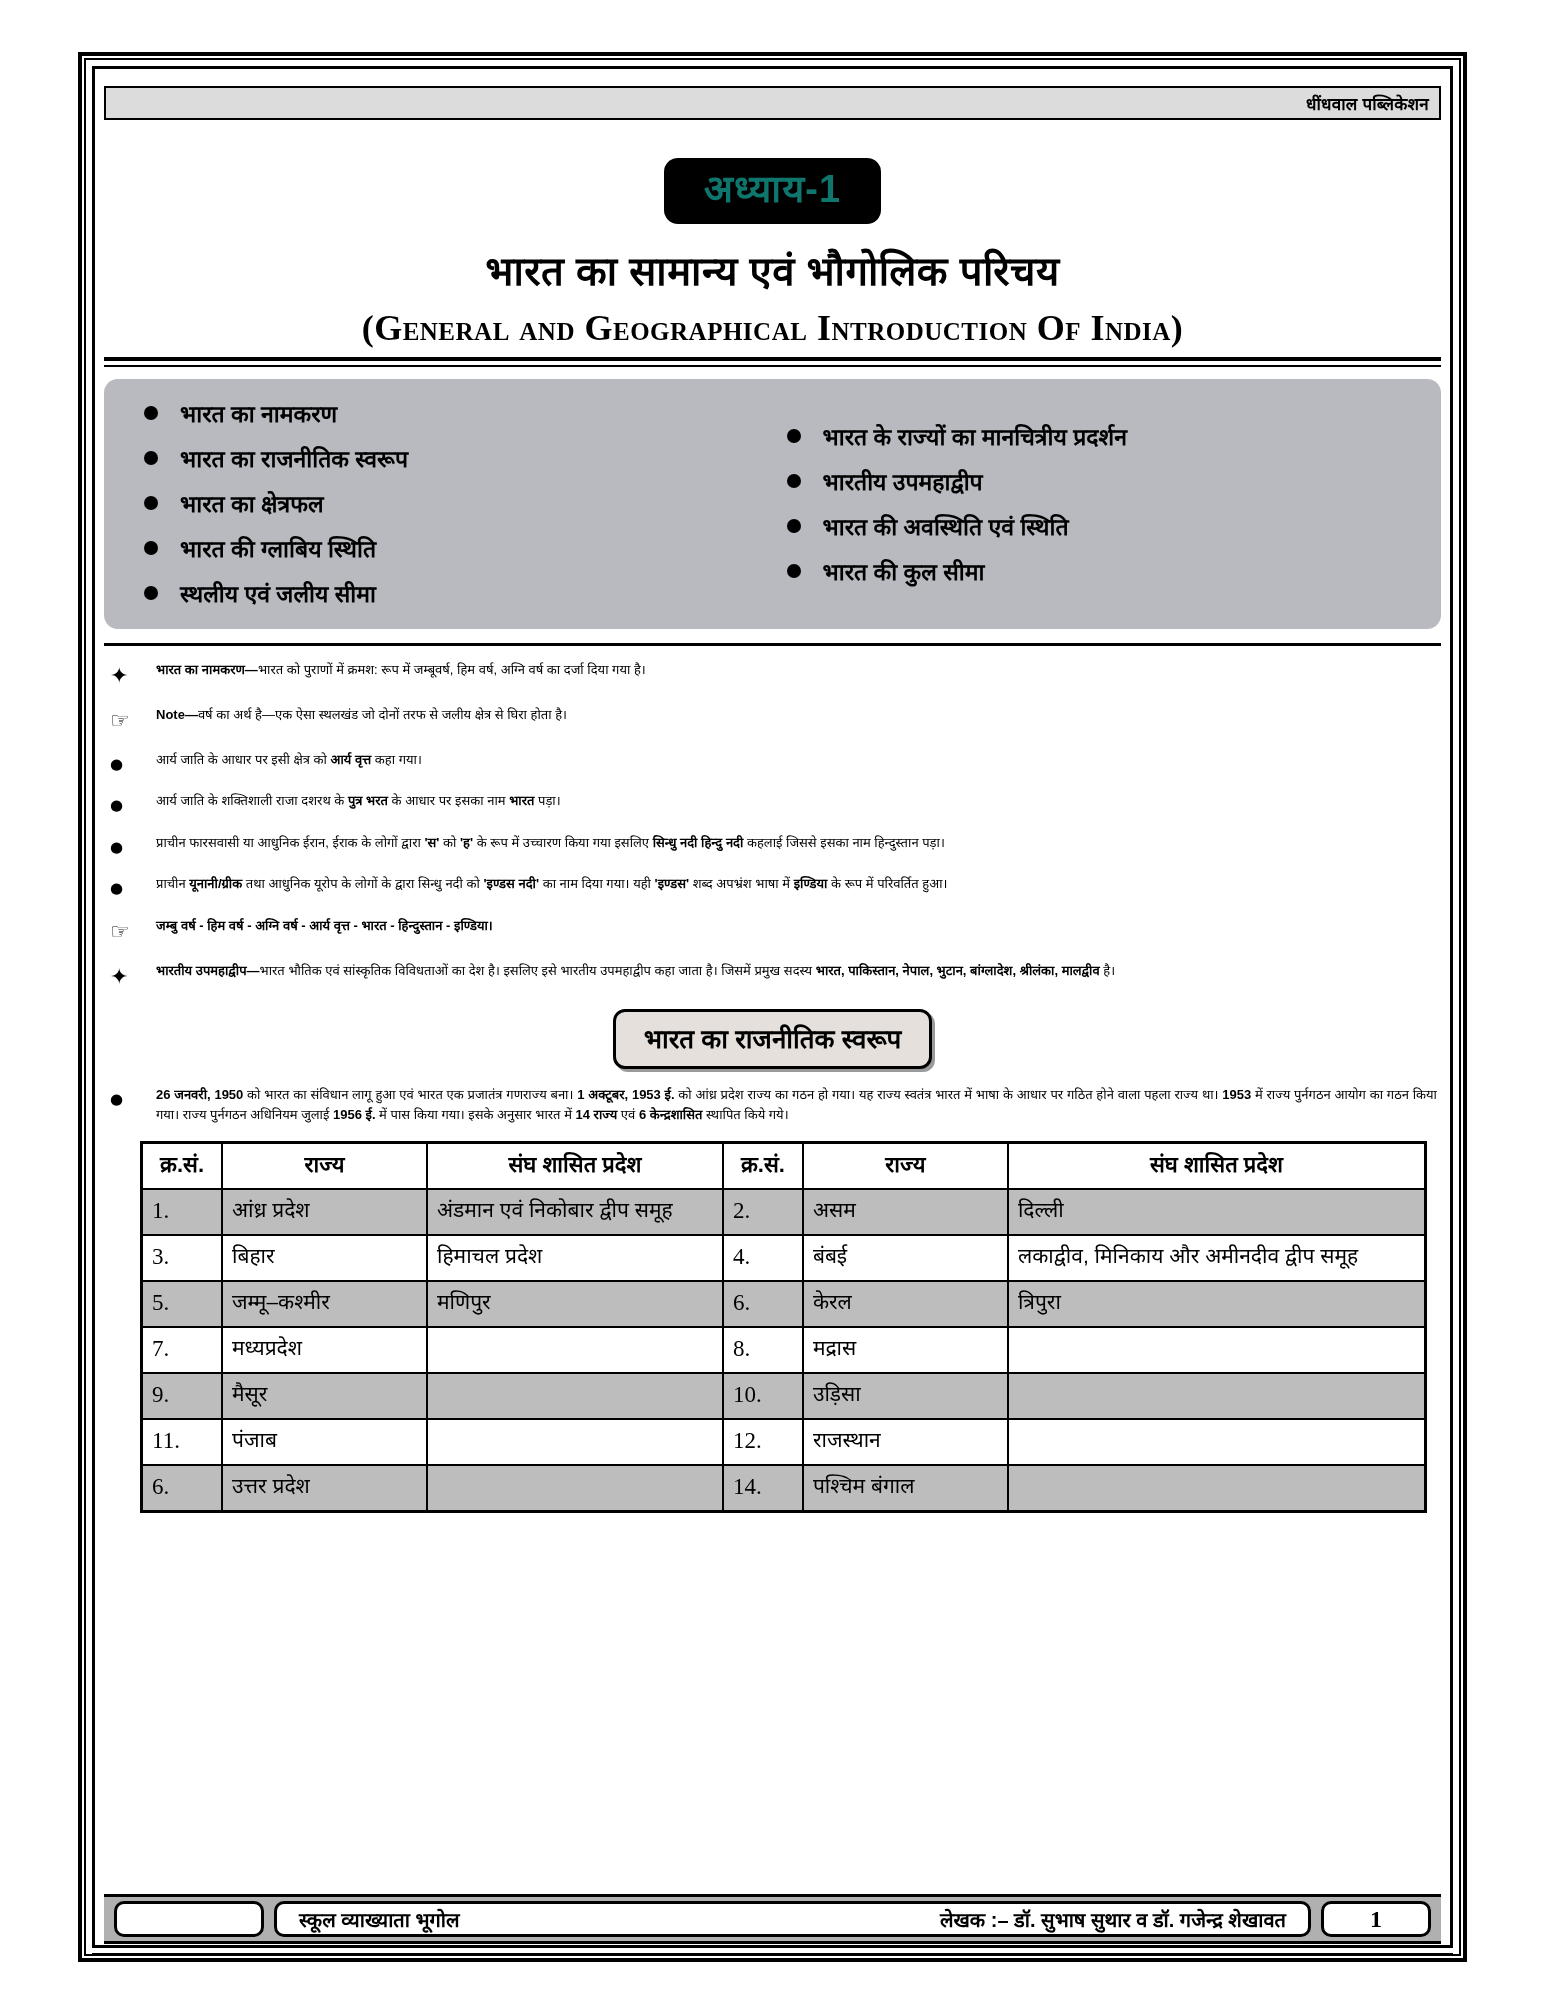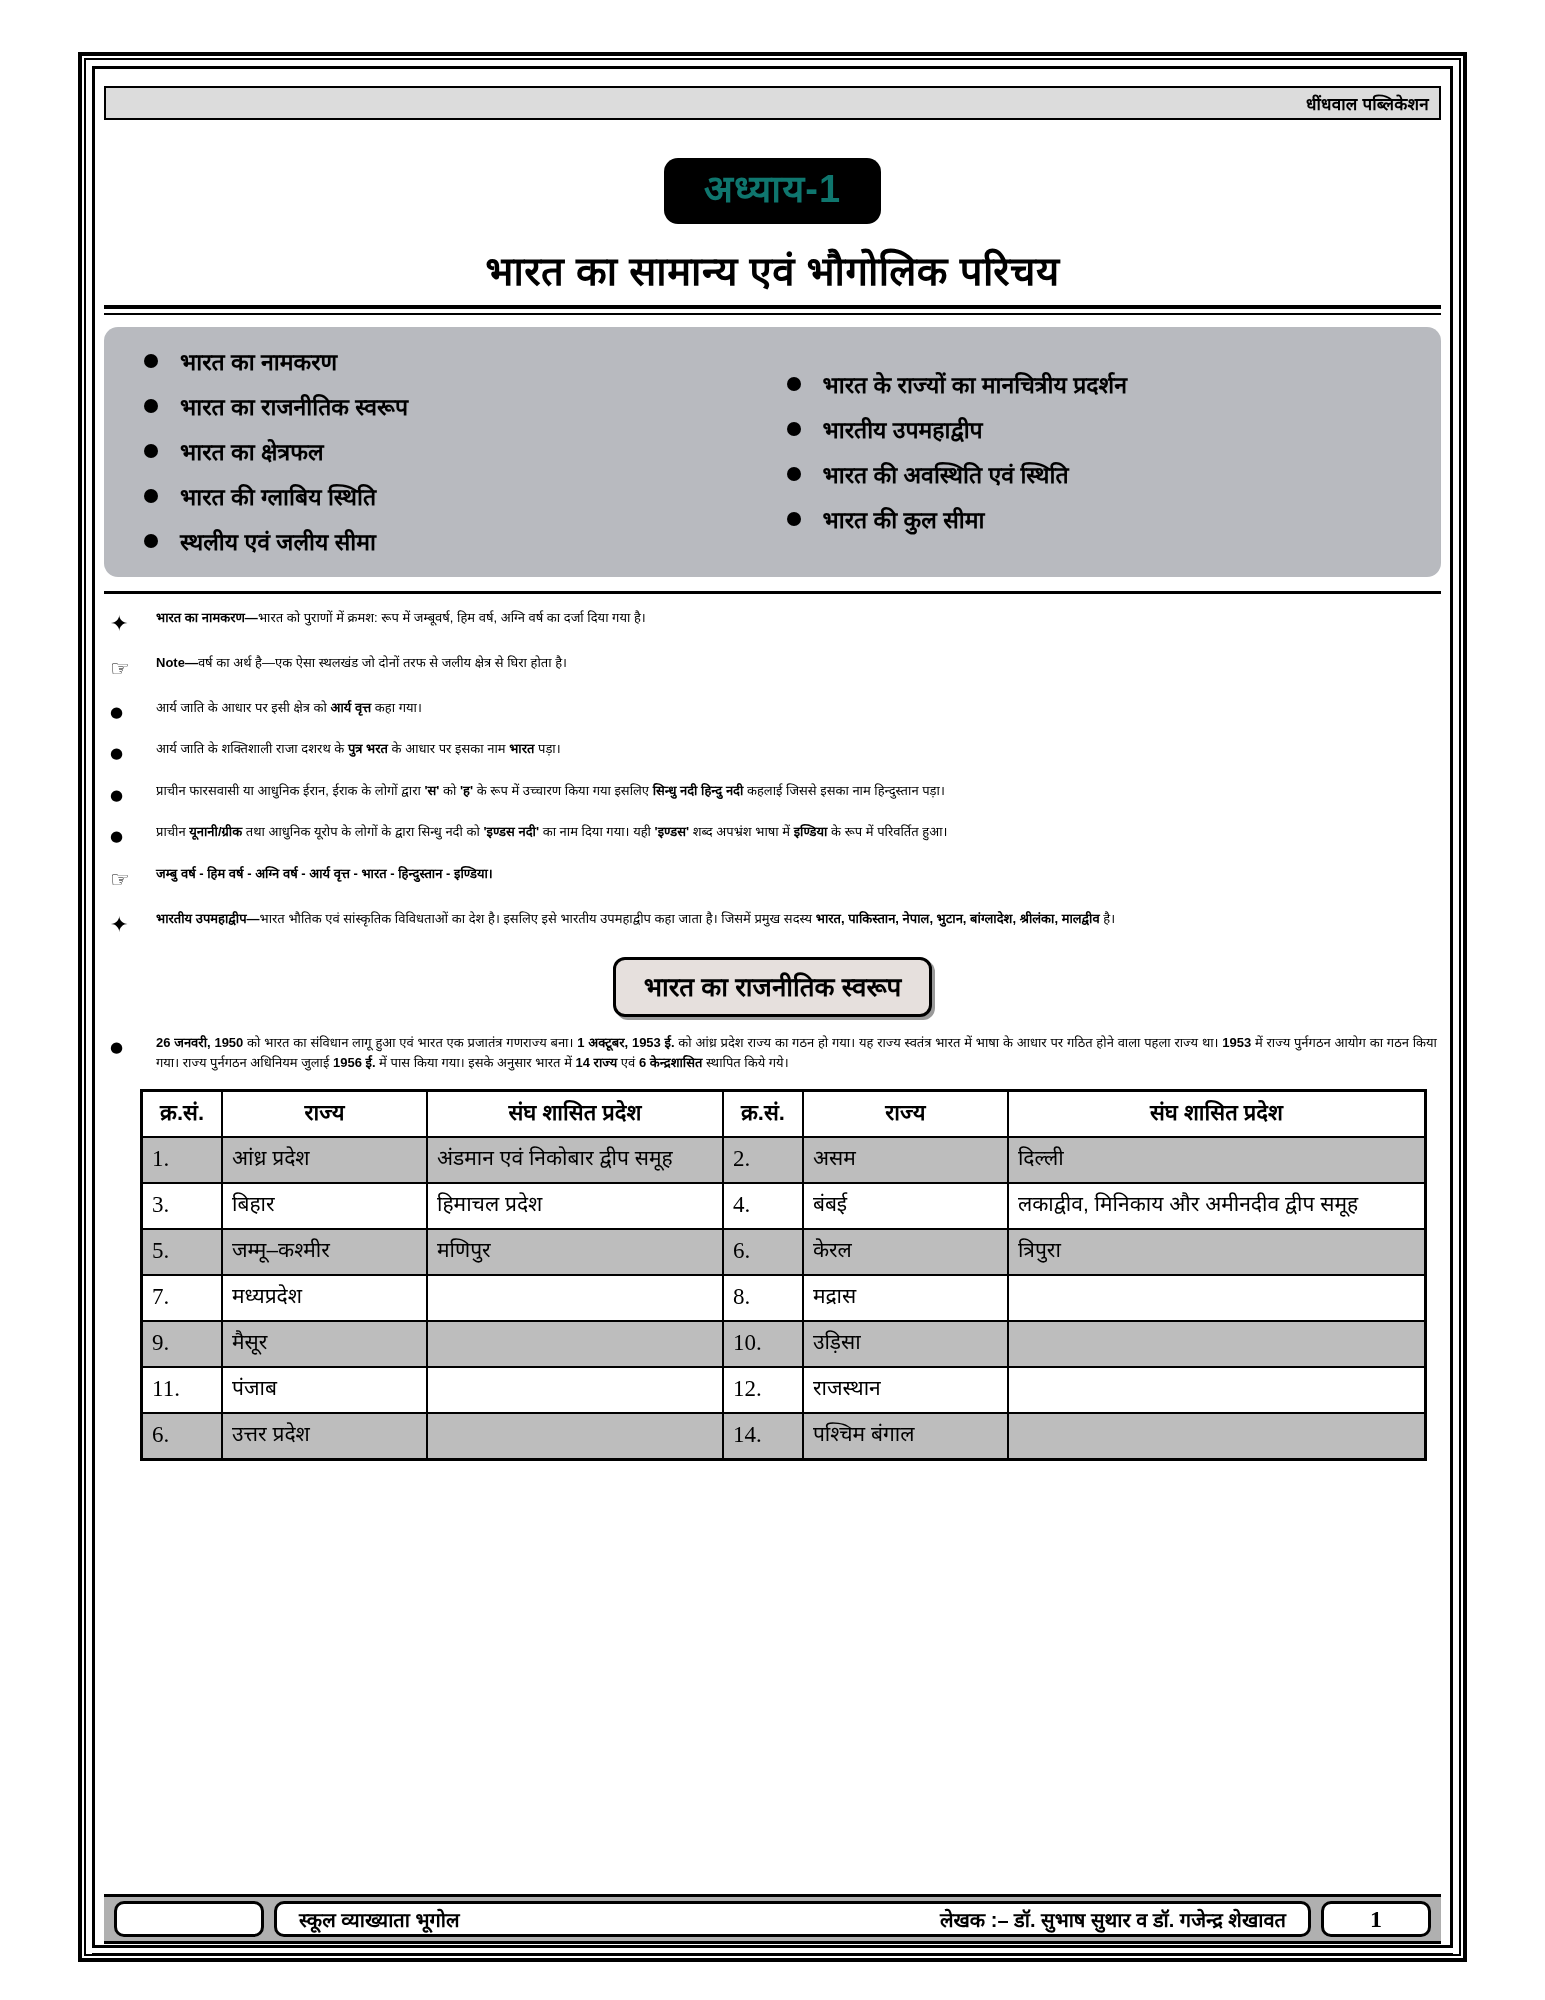--- a/index.html
+++ b/index.html
@@ -304,20 +304,21 @@
 
     <div class="pub-band">
       <span class="pub-name">धींधवाल पब्लिकेशन</span>
     </div>
 
     <div class="chapter-wrap">
       <span class="chapter-tag">अध्याय-1</span>
     </div>
 
     <div class="chapter-title">भारत का सामान्य एवं भौगोलिक परिचय</div>
+    <div class="chapter-title-en">(General and Geographical Introduction Of India)</div>
     <div class="rule-double"></div>
 
     <div class="topic-box">
       <div class="topic-col" id="topics-left">
           <div class="topic-item">
             <span class="topic-dot"></span>
             <span>भारत का नामकरण</span>
           </div>
           <div class="topic-item">
             <span class="topic-dot"></span>

